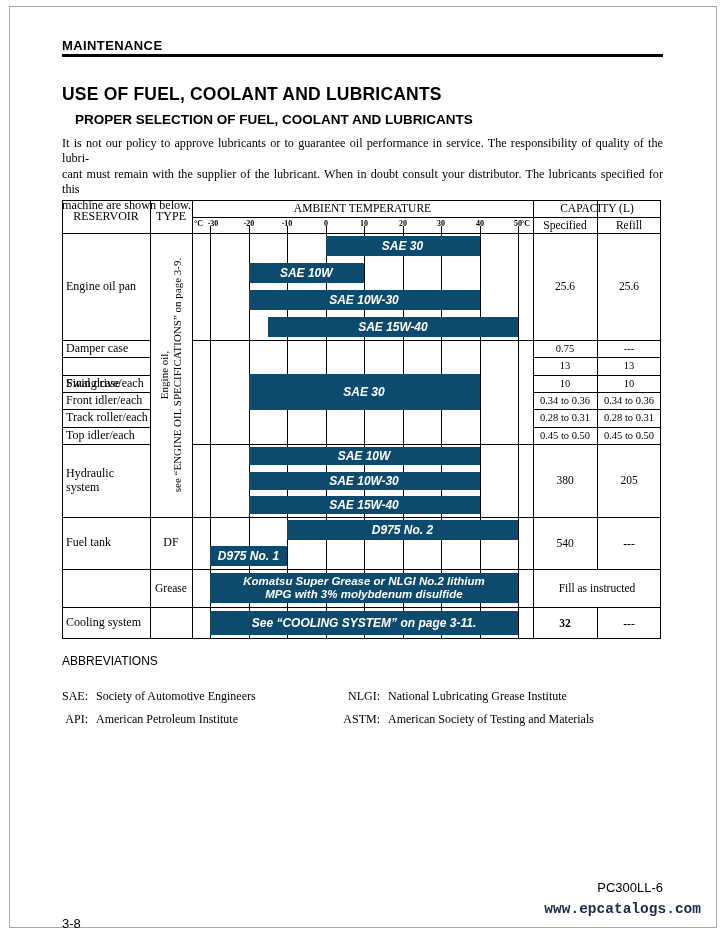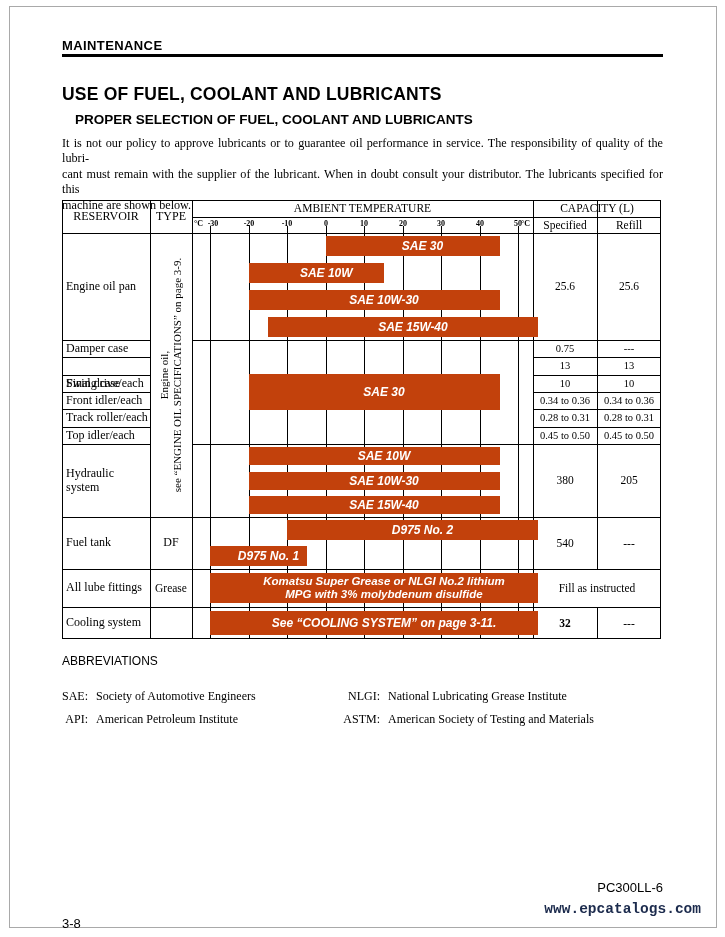--- a/index.html
+++ b/index.html
@@ -16,23 +16,23 @@
   .para .just{text-align:justify;text-align-last:justify;}
   .cell{position:absolute;display:flex;align-items:center;justify-content:center;
         font-size:12px;line-height:1.1;text-align:center;}
   .cell-left{justify-content:flex-start;padding-left:4px;box-sizing:border-box;text-align:left;}
   .small-cap{font-size:10.5px;}
   .cap{font-size:11.5px;}
   .tick-label{position:absolute;width:26px;text-align:center;font-size:8px;font-weight:bold;}
   .unit-label{position:absolute;font-size:8px;font-weight:bold;}
   .chart-section{position:absolute;left:192px;width:341px;}
   .gridline{position:absolute;top:0;width:1px;height:100%;background:#000;}
-  .bar{position:absolute;background:#c2410c;color:#fff;display:flex;flex-direction:column;
+  .bar{position:absolute;background:#0c4a6e;color:#fff;display:flex;flex-direction:column;
        align-items:center;justify-content:center;white-space:nowrap;
-       font-family:"Liberation Sans",sans-serif;font-style:italic;font-weight:bold;font-size:12px;padding-left:20px;}
+       font-family:"Liberation Sans",sans-serif;font-style:italic;font-weight:bold;font-size:12px;}
   .bar span{display:block;text-align:center;line-height:13px;font-size:11.5px;}
   .rot-wrap{position:absolute;display:flex;align-items:center;justify-content:center;}
   .rot{transform:rotate(-90deg);white-space:nowrap;font-size:11px;line-height:13px;text-align:center;}
   .abbr-term{position:absolute;text-align:right;font-size:12px;}
   .abbr-def{position:absolute;font-size:12px;}
   .footer{font-size:13px;}
   .watermark{font-family:"Liberation Mono",monospace;font-weight:bold;font-size:14.5px;}
 </style>
 </head>
 <body>
@@ -194,21 +194,20 @@
 
   <div class="cell cell-left" style="left:62px;top:233px;width:88px;height:107px;">Engine oil pan</div>
   <div class="cell cell-left" style="left:62px;top:340px;width:88px;height:17px;">Damper case</div>
   <div class="cell cell-left" style="left:62px;top:375px;width:88px;height:18px;">Swing case</div>
   <div class="cell cell-left" style="left:62px;top:375px;width:88px;height:17px;">Final drive/each</div>
   <div class="cell cell-left" style="left:62px;top:392px;width:88px;height:17px;">Front idler/each</div>
   <div class="cell cell-left" style="left:62px;top:409px;width:88px;height:18px;">Track roller/each</div>
   <div class="cell cell-left" style="left:62px;top:427px;width:88px;height:17px;">Top idler/each</div>
   <div class="cell cell-left" style="left:62px;top:444px;width:88px;height:73px;">Hydraulic system</div>
   <div class="cell cell-left" style="left:62px;top:517px;width:88px;height:52px;">Fuel tank</div>
-  <div class="cell cell-left" style="left:62px;top:569px;width:88px;height:38px;">All lube fittings</div>
   <div class="cell cell-left" style="left:62px;top:607px;width:88px;height:32px;">Cooling system</div>
 
   <div class="rot-wrap" style="left:150px;top:233px;width:42px;height:284px;">
     <div class="rot">
       <span style="display:block;">Engine oil,</span>
       <span style="display:block;">see “ENGINE OIL SPECIFICATIONS” on page 3-9.</span>
     </div>
   </div>
   <div class="cell" style="left:150px;top:517px;width:42px;height:52px;">DF</div>
   <div class="cell" style="left:150px;top:569px;width:42px;height:38px;font-size:11.5px;">Grease</div>

